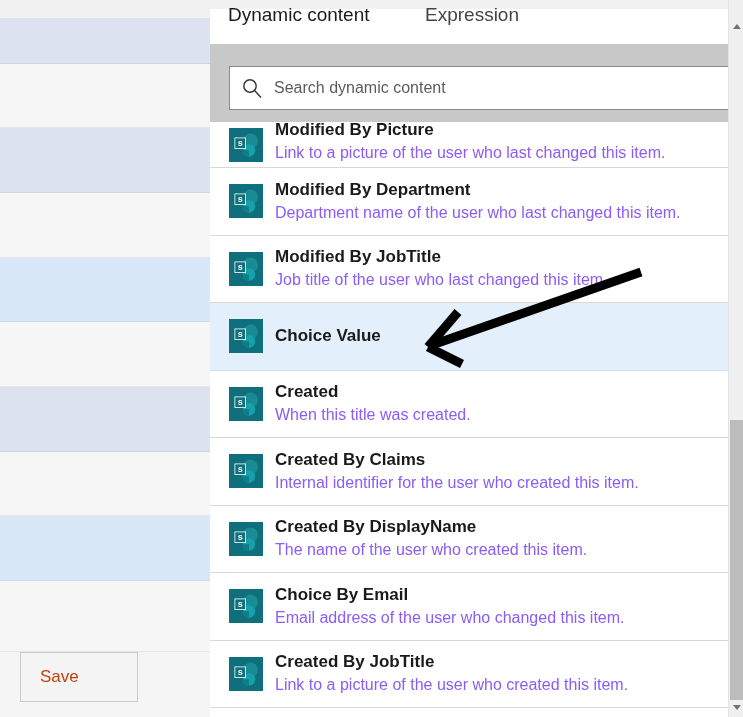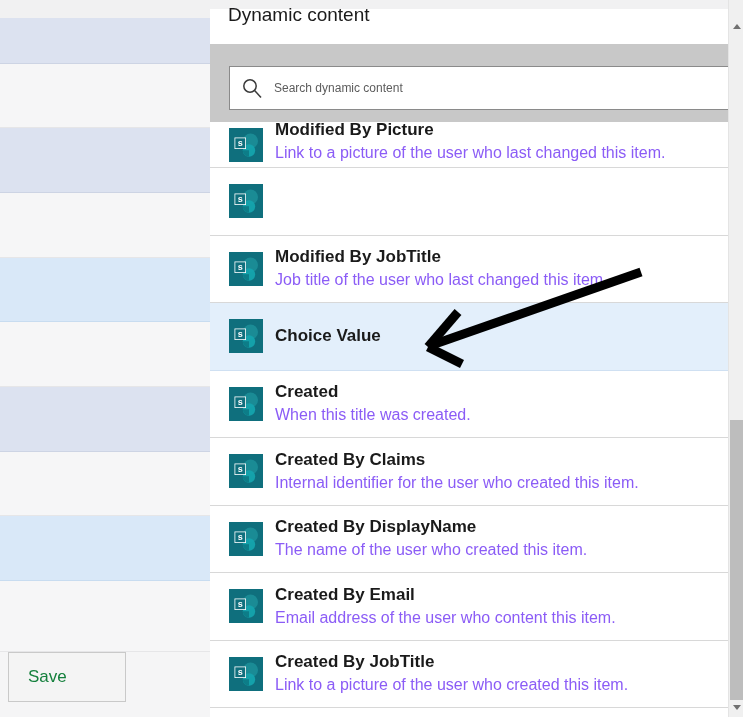--- a/index.html
+++ b/index.html
@@ -25,26 +25,26 @@
   .form-row.band-a { background: #dce2f0; border-bottom-color: #cdd4e4; }
   .form-row.band-b { background: #f6f6f7; }
   .form-row.band-c { background: #d9e8f8; border-bottom-color: #c8dcf0; }
   #left-top-strip {
     position: absolute; left: 0; top: 0;
     width: 210px; height: 18px;
     background: #f1f1f2;
   }
   #save-button {
     position: absolute;
-    left: 8px; top: 652px;
+    left: 20px; top: 652px;
     width: 118px; height: 50px;
     background: #f4f4f4;
     border: 1px solid #c9c9c9;
     font-size: 17px;
-    color: #15803d;
+    color: #c2410c;
     display: flex; align-items: center;
     padding-left: 19px;
     font-family: "Liberation Sans", sans-serif;
     cursor: pointer;
   }
 
   
   #flyout {
     position: absolute;
     left: 210px; top: 0;
@@ -94,21 +94,21 @@
     display: flex; align-items: center;
   }
   #search-icon {
     width: 44px; height: 44px;
     display: flex; align-items: center; justify-content: center;
     flex: 0 0 44px;
   }
   #search-input {
     border: 0; outline: 0; background: transparent;
     font-family: "Liberation Sans", sans-serif;
-    font-size: 12px;
+    font-size: 16px;
     color: #4d7c0f;
     width: 440px; height: 40px;
     padding: 0;
   }
   #search-input::placeholder { color: #5c5c5c; opacity: 1; }
 
   
   #dc-list {
     position: absolute; left: 0; top: 122px;
     width: 519px; height: 595px;
@@ -212,20 +212,21 @@
     <div class="form-row band-c" style="top:516px;height:65px;"></div>
     <div class="form-row band-b" style="top:581px;height:71px;"></div>
 
     <div id="save-button">Save</div>
   </div>
 
   <div id="flyout">
 
     <div id="tabstrip">
       <div class="tab" id="tab-dynamic">Dynamic content</div>
+      <div class="tab" id="tab-expression">Expression</div>
       <div id="tab-underline"></div>
     </div>
 
     <div id="search-band">
       <div id="search-box">
         <span id="search-icon">
           <svg width="22" height="22" viewBox="0 0 22 22">
             <circle cx="9" cy="9" r="6.2" fill="none" stroke="#3a3a3a" stroke-width="1.5"></circle>
             <line x1="13.6" y1="13.6" x2="20" y2="20.5" stroke="#3a3a3a" stroke-width="1.5"></line>
           </svg>
@@ -253,20 +254,24 @@
         <div class="dc-item">
           <span class="dc-icon"><svg width="34" height="34" viewBox="0 0 34 34">
               <rect x="0" y="0" width="34" height="34" fill="#0f6f7d"></rect>
               <circle cx="21.5" cy="13" r="7.5" fill="#1b8c97" opacity="0.95"></circle>
               <circle cx="20" cy="22.5" r="6.2" fill="#15a3ad" opacity="0.95"></circle>
               <path d="M13.8 22.2a6.2 6.2 0 0 0 6.2 6.3v-6.3z" fill="#0d7d88"></path>
               <rect x="5.5" y="9.5" width="11.5" height="11.5" fill="#ffffff"></rect>
               <rect x="6.3" y="10.3" width="9.9" height="9.9" fill="#0f6f7d"></rect>
               <text x="11.2" y="17.6" font-family="Liberation Sans, sans-serif" font-size="9" font-weight="bold" fill="#ffffff" text-anchor="middle">s</text>
             </svg></span>
+          <span class="dc-text">
+            <span class="dc-title">Modified By Department</span>
+            <span class="dc-desc">Department name of the user who last changed this item.</span>
+          </span>
         </div>
         <div class="dc-item">
           <span class="dc-icon"><svg width="34" height="34" viewBox="0 0 34 34">
               <rect x="0" y="0" width="34" height="34" fill="#0f6f7d"></rect>
               <circle cx="21.5" cy="13" r="7.5" fill="#1b8c97" opacity="0.95"></circle>
               <circle cx="20" cy="22.5" r="6.2" fill="#15a3ad" opacity="0.95"></circle>
               <path d="M13.8 22.2a6.2 6.2 0 0 0 6.2 6.3v-6.3z" fill="#0d7d88"></path>
               <rect x="5.5" y="9.5" width="11.5" height="11.5" fill="#ffffff"></rect>
               <rect x="6.3" y="10.3" width="9.9" height="9.9" fill="#0f6f7d"></rect>
               <text x="11.2" y="17.6" font-family="Liberation Sans, sans-serif" font-size="9" font-weight="bold" fill="#ffffff" text-anchor="middle">s</text>
@@ -339,22 +344,22 @@
           <span class="dc-icon"><svg width="34" height="34" viewBox="0 0 34 34">
               <rect x="0" y="0" width="34" height="34" fill="#0f6f7d"></rect>
               <circle cx="21.5" cy="13" r="7.5" fill="#1b8c97" opacity="0.95"></circle>
               <circle cx="20" cy="22.5" r="6.2" fill="#15a3ad" opacity="0.95"></circle>
               <path d="M13.8 22.2a6.2 6.2 0 0 0 6.2 6.3v-6.3z" fill="#0d7d88"></path>
               <rect x="5.5" y="9.5" width="11.5" height="11.5" fill="#ffffff"></rect>
               <rect x="6.3" y="10.3" width="9.9" height="9.9" fill="#0f6f7d"></rect>
               <text x="11.2" y="17.6" font-family="Liberation Sans, sans-serif" font-size="9" font-weight="bold" fill="#ffffff" text-anchor="middle">s</text>
             </svg></span>
           <span class="dc-text">
-            <span class="dc-title">Created By Email</span>
-            <span class="dc-desc">Email address of the user who content this item.</span>
+            <span class="dc-title">Choice By Email</span>
+            <span class="dc-desc">Email address of the user who changed this item.</span>
           </span>
         </div>
         <div class="dc-item">
           <span class="dc-icon"><svg width="34" height="34" viewBox="0 0 34 34">
               <rect x="0" y="0" width="34" height="34" fill="#0f6f7d"></rect>
               <circle cx="21.5" cy="13" r="7.5" fill="#1b8c97" opacity="0.95"></circle>
               <circle cx="20" cy="22.5" r="6.2" fill="#15a3ad" opacity="0.95"></circle>
               <path d="M13.8 22.2a6.2 6.2 0 0 0 6.2 6.3v-6.3z" fill="#0d7d88"></path>
               <rect x="5.5" y="9.5" width="11.5" height="11.5" fill="#ffffff"></rect>
               <rect x="6.3" y="10.3" width="9.9" height="9.9" fill="#0f6f7d"></rect>

